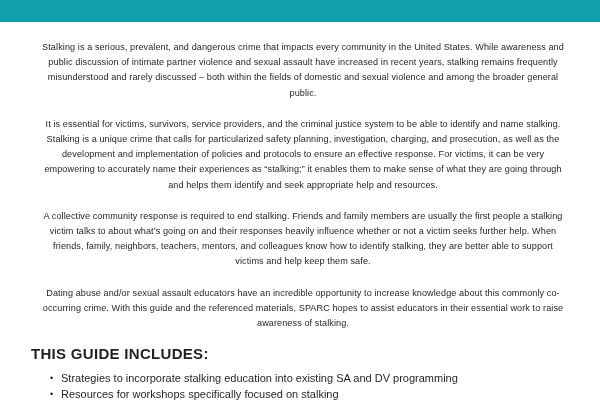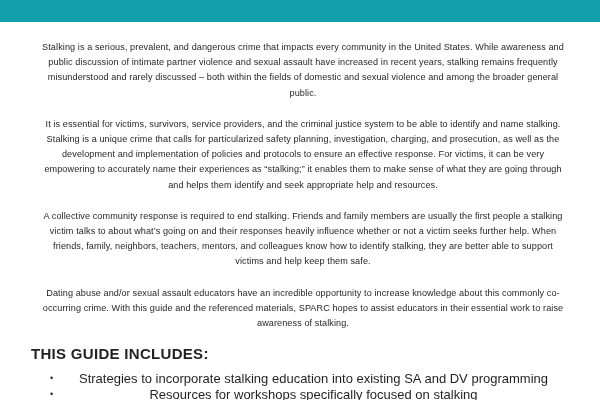--- a/index.html
+++ b/index.html
@@ -52,25 +52,24 @@
     color: #231f20;
     letter-spacing: 0.02em;
   }
   ul.bullet-list {
     margin: 0;
     padding: 0 0 0 30px;
     list-style: none;
   }
   ul.bullet-list li {
     position: relative;
-    font-size: 13px;
+    font-size: 11px;
     line-height: 15.6px;
     color: #231f20;
     padding-left: 0;
-    text-align: center;
   }
   ul.bullet-list li::before {
     content: "\2022";
     position: absolute;
     left: -11px;
     top: 0;
     color: #231f20;
     font-size: 9.1px;
     line-height: 15.6px;
   }

